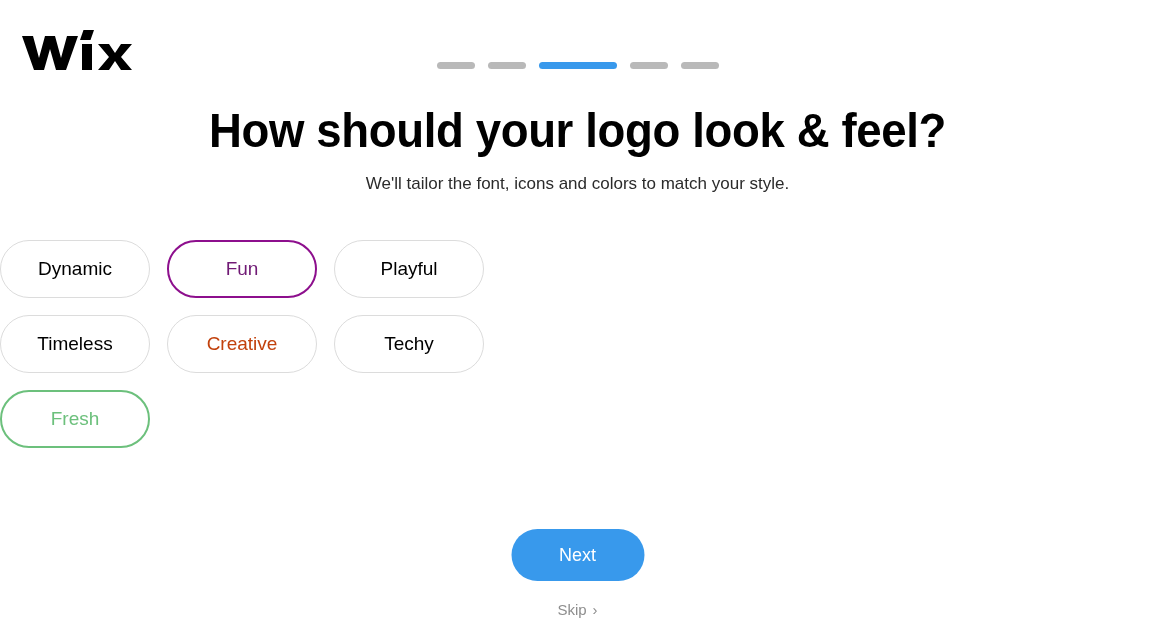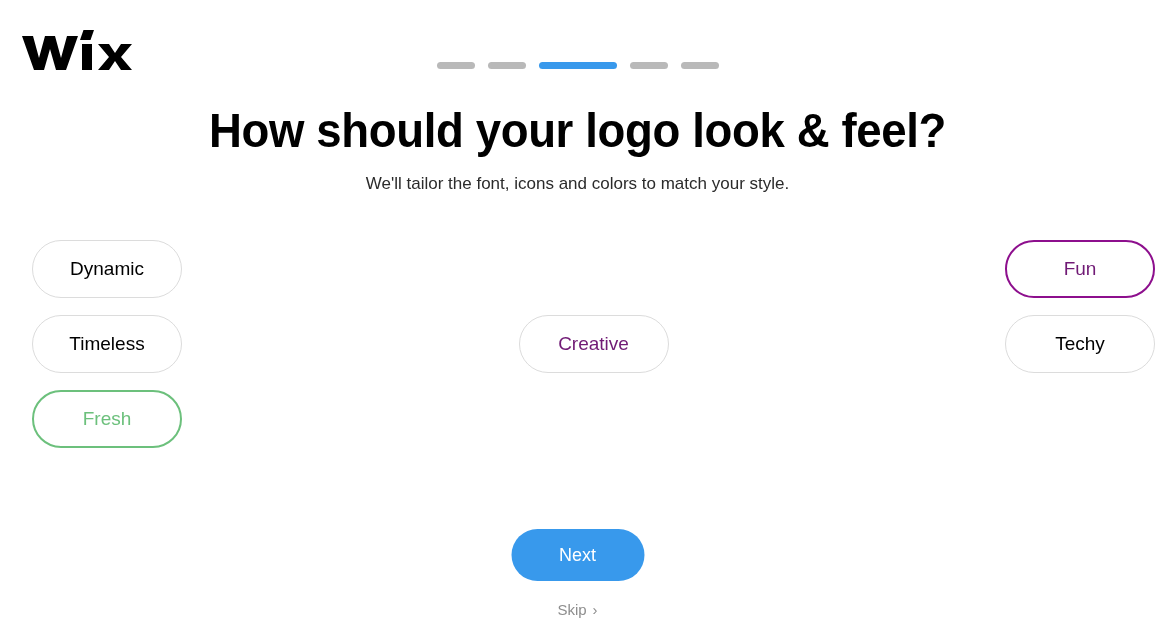--- a/index.html
+++ b/index.html
@@ -81,25 +81,24 @@
 
   
   .chips {
     position: absolute;
     left: 0;
     right: 0;
     top: 240px;
   }
   .chip-row {
     display: flex;
-    justify-content: space-between;
+    justify-content: flex-start;
     align-items: center;
     gap: 17px;
     margin-bottom: 17px;
-    margin-left: 32px;
   }
   .chip {
     min-width: 150px;
     height: 58px;
     padding: 0 22px;
     border: 1px solid #dcdcdc;
     border-radius: 29px;
     background: #ffffff;
     font-family: "Liberation Sans", sans-serif;
     font-size: 19px;
@@ -184,25 +183,26 @@
 
   <h1 class="headline">How should your logo look &amp; feel?</h1>
 
   <p class="subhead">We'll tailor the font, icons and colors to match your style.</p>
 
   <div class="chips">
 
     <div class="chip-row">
       <button class="chip" style="color: rgb(0, 0, 0); border-color: rgb(220, 220, 220);">Dynamic</button>
       <button class="chip selected" style="color: #701a75; border-color: rgb(141, 15, 141);">Fun</button>
+      <button class="chip" style="color: rgb(0, 0, 0); border-color: rgb(220, 220, 220);">Playful</button>
     </div>
 
     <div class="chip-row">
       <button class="chip" style="color: rgb(0, 0, 0); border-color: rgb(220, 220, 220);">Timeless</button>
-      <button class="chip" style="color: #701a75; border-color: rgb(220, 220, 220);">Creative</button>
+      <button class="chip" style="color: #c2410c; border-color: rgb(220, 220, 220);">Creative</button>
       <button class="chip" style="color: rgb(0, 0, 0); border-color: rgb(220, 220, 220);">Techy</button>
     </div>
 
     <div class="chip-row">
       <button class="chip selected" style="color: rgb(108, 192, 124); border-color: rgb(108, 192, 124);">Fresh</button>
     </div>
 
   </div>
 
   <button class="next-button" style="background: rgb(56, 153, 236);">Next</button>

